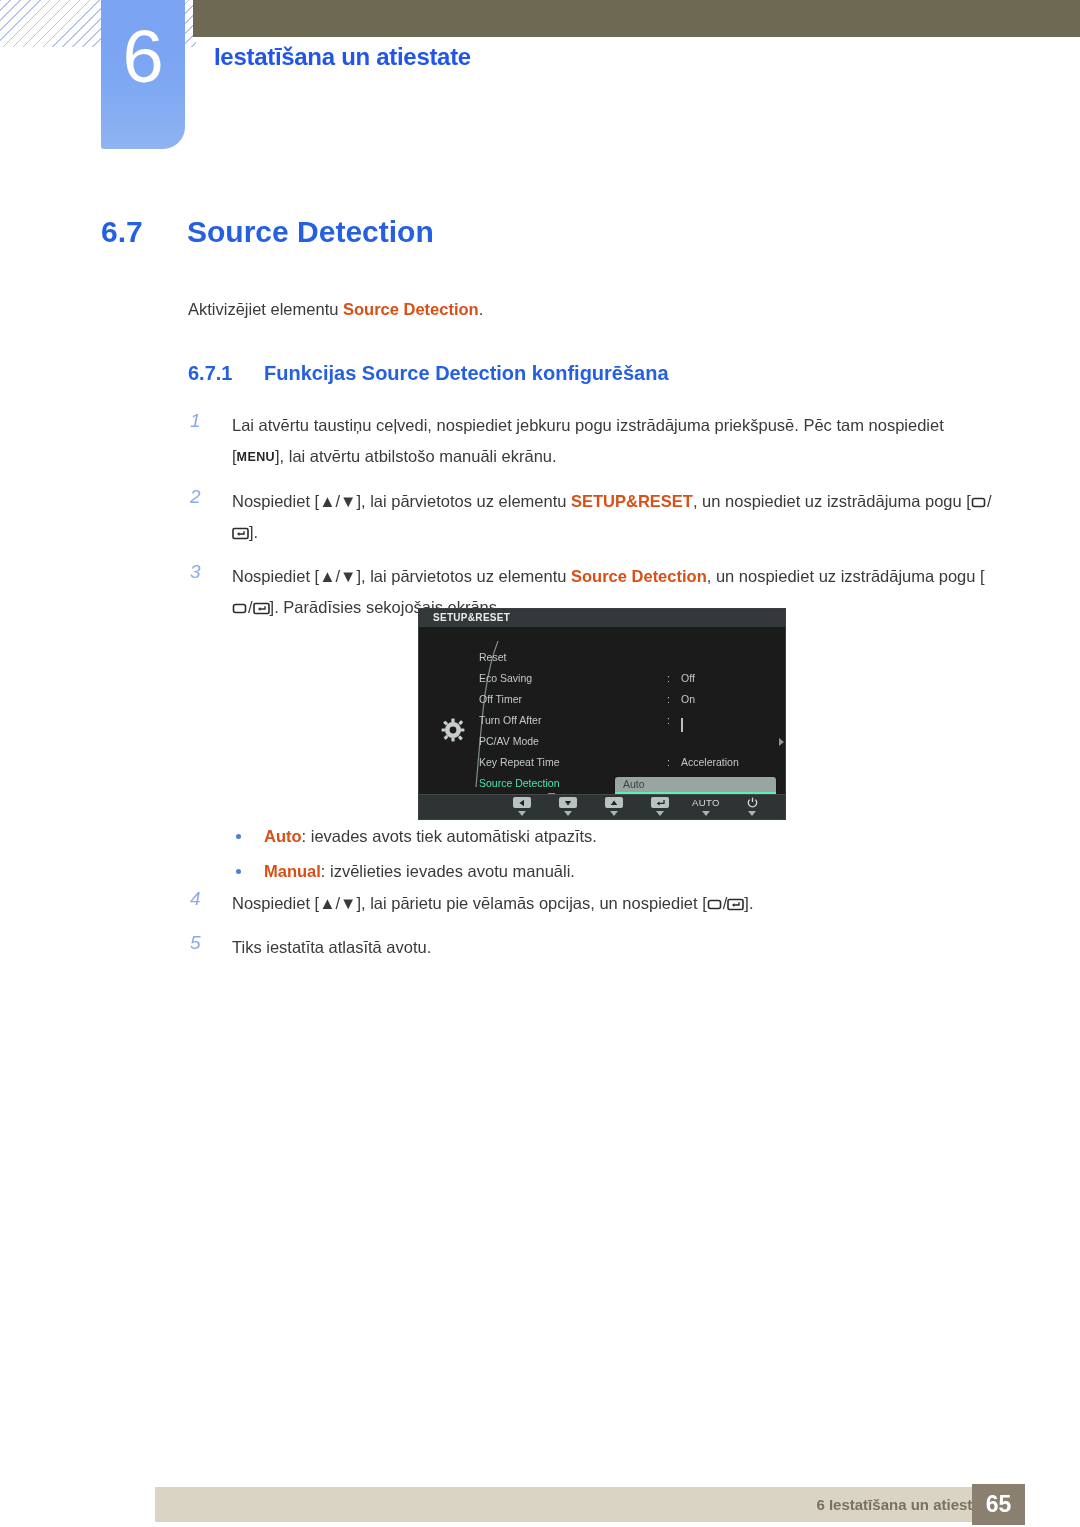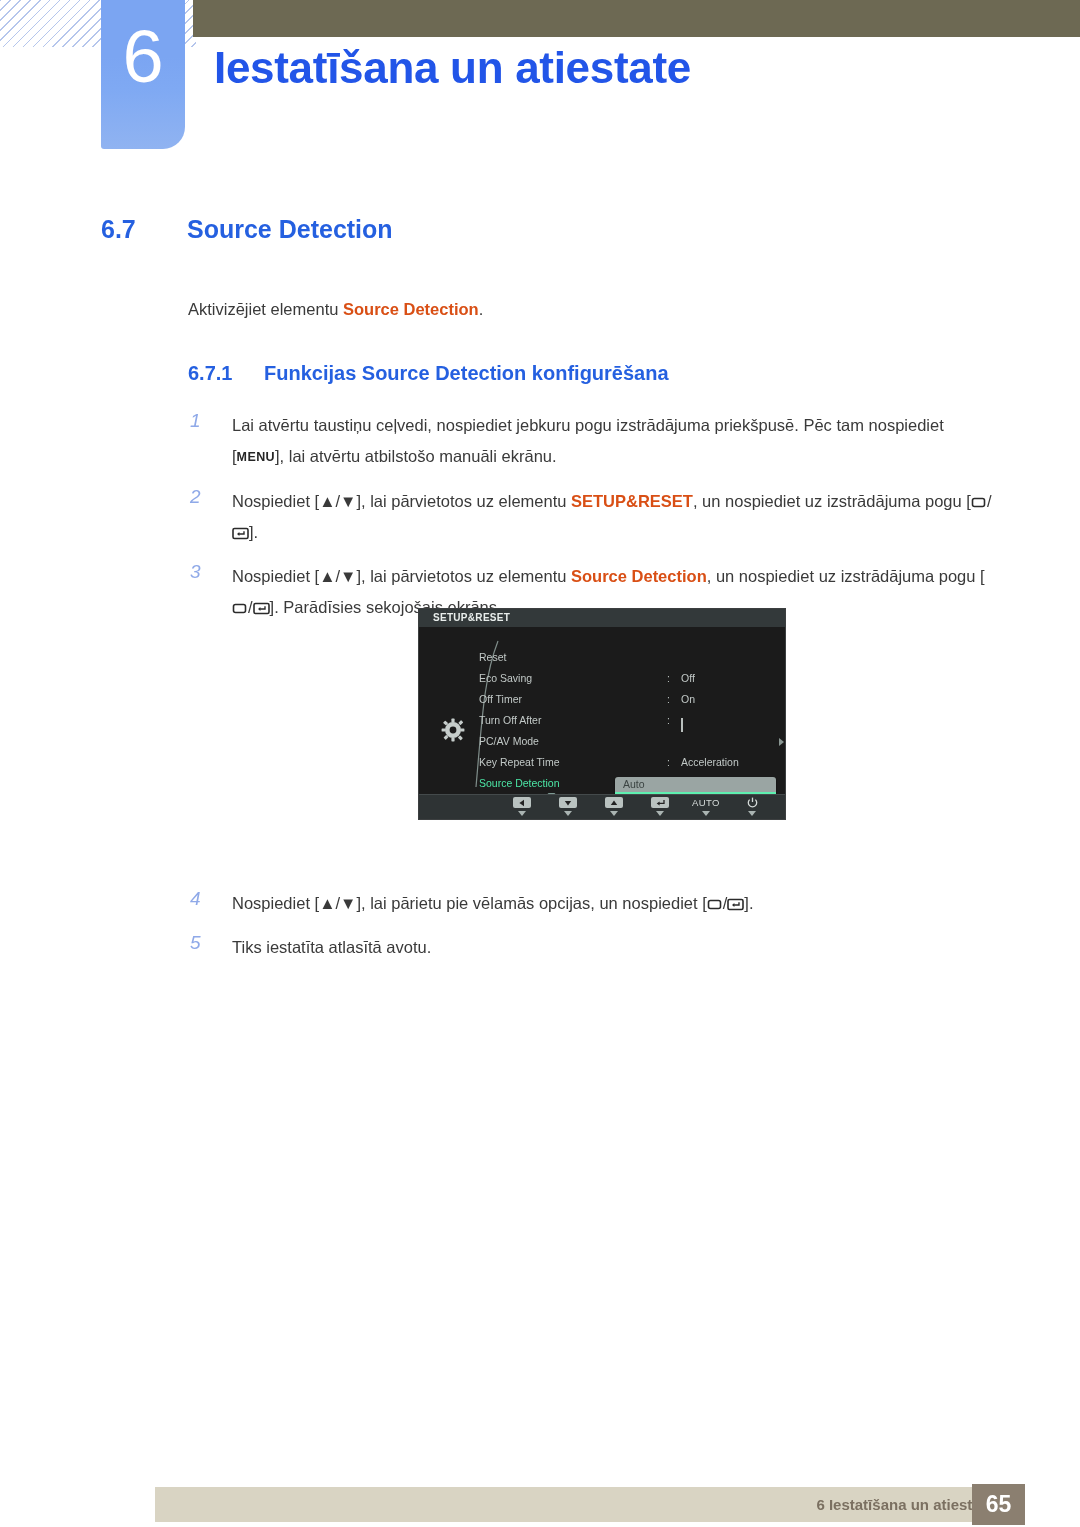--- a/index.html
+++ b/index.html
@@ -29,27 +29,27 @@
     border-bottom-left-radius: 3px; border-bottom-right-radius: 22px;
   }
   .chapnum {
     position: absolute; left: 101px; top: 18px; width: 84px;
     text-align: center; color: #ffffff;
     font-size: 74px; font-weight: 400; line-height: 78px;
     font-family: "Liberation Sans", sans-serif;
   }
   .chaptitle {
     position: absolute; left: 214px; top: 43px;
-    color: #2255e8; font-size: 44px; font-weight: bold; letter-spacing: -0.3px;
+    color: #2255e8; font-size: 24px; font-weight: bold; letter-spacing: -0.3px;
   }
 
   
   .h-sec {
     position: absolute; left: 101px; top: 215px;
-    color: #2560e0; font-size: 25px; font-weight: bold;
+    color: #2560e0; font-size: 30px; font-weight: bold;
   }
   .h-sec .num { display: inline-block; width: 86px; }
 
   .intro {
     position: absolute; left: 188px; top: 296px;
     color: #3a3a3a; font-size: 16.5px; line-height: 26px;
   }
   .h-sub {
     position: absolute; left: 188px; top: 362px;
     color: #2560e0; font-size: 20px; font-weight: bold;
@@ -376,20 +376,28 @@
           <svg width="11" height="11" viewBox="0 0 11 11">
             <path d="M2.6 2.6 A4.2 4.2 0 1 0 8.4 2.6" fill="none" stroke="#d5dbd9" stroke-width="1.3"></path>
             <line x1="5.5" y1="0.6" x2="5.5" y2="5" stroke="#d5dbd9" stroke-width="1.3"></line>
           </svg>
         </span>
         <span class="tri"></span>
       </div>
     </div>
   </div>
 
+  <div class="bullets">
+    <div class="bul">
+      <span class="orange">Auto</span><span>: ievades avots tiek automātiski atpazīts.</span>
+    </div>
+    <div class="bul">
+      <span class="orange">Manual</span><span>: izvēlieties ievades avotu manuāli.</span>
+    </div>
+  </div>
 
   <div class="steps2">
 
     <div class="step">
       <span class="n">4</span>
       <span class="t"><span>Nospiediet [</span><span>▲/▼</span><span>], lai pārietu pie vēlamās opcijas, un nospiediet [</span><span class="gl"><svg width="16" height="13" viewBox="0 0 16 13">
               <rect x="1.5" y="2.5" width="12" height="8" rx="2" fill="none" stroke="#2b2b2b" stroke-width="1.6"></rect>
             </svg></span><span>/</span><span class="gl"><svg width="17" height="13" viewBox="0 0 17 13">
               <rect x="1" y="1.5" width="15" height="10" rx="1.5" fill="none" stroke="#2b2b2b" stroke-width="1.6"></rect>
               <path d="M12 4.2 V7.0 H6.2" fill="none" stroke="#2b2b2b" stroke-width="1.4"></path>

